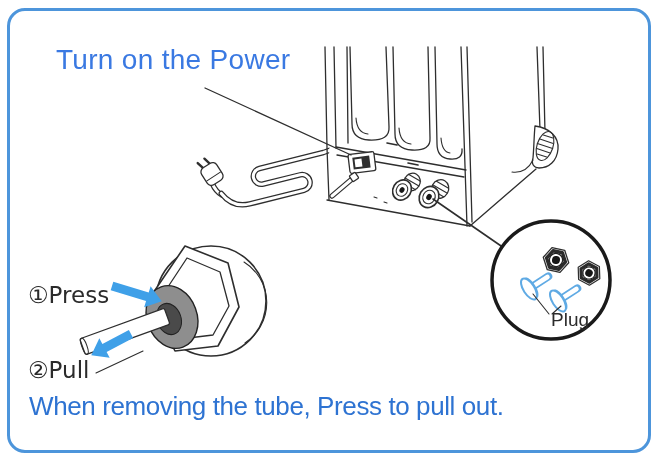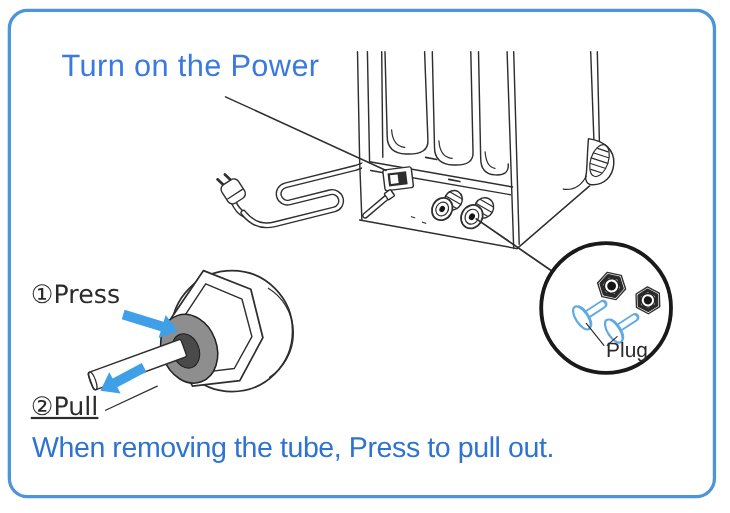--- a/index.html
+++ b/index.html
@@ -7,22 +7,22 @@
     position:relative;width:664px;height:466px;background:var(--background,#fff);
     font-family:"Liberation Sans", sans-serif;overflow:hidden;text-align:center;
   }
   .frame{
     position:absolute;left:7px;top:8px;width:644px;height:445px;
     border:3px solid var(--frame-border,#4D95DB);border-radius:18px;box-sizing:border-box;
   }
   .lbl{position:absolute;white-space:nowrap;}
   .title{left:56px;top:44px;font-size:28px;color:var(--title-text,#3A79E2);letter-spacing:.3px;}
   .step{font-size:23px;color:var(--step-text,#2B2B2B);font-family:"DejaVu Sans","Liberation Sans",sans-serif;}
-  .step1{left:28px;top:255px;}
-  .step2{left:28px;top:357px;text-decoration:underline;}
+  .step1{left:28px;top:282px;}
+  .step2{left:28px;top:357px;}
   .pluglbl{left:570px;top:309px;transform:translateX(-50%);font-size:19px;color:var(--step-text,#2B2B2B);}
   .caption{left:29px;top:391px;font-size:26px;letter-spacing:-0.4px;color:var(--caption-text,#2E73D2);}
   svg{position:absolute;left:0;top:0;}
   .ln{fill:none;stroke:var(--line-art,#2E2E2E);stroke-width:1.3;stroke-linecap:round;stroke-linejoin:round;}
   .lnf{fill:#fff;stroke:var(--line-art,#2E2E2E);stroke-width:1.3;stroke-linejoin:round;}
   .fillw{fill:#fff;stroke:none;}
   .thin{stroke-width:1.1;}
   .thick{stroke-width:1.6;}
   .cord-out{fill:none;stroke:var(--line-art,#2E2E2E);stroke-width:5.5;stroke-linecap:round;stroke-linejoin:round;}
   .cord-in{fill:none;stroke:#fff;stroke-width:3;stroke-linecap:round;stroke-linejoin:round;}

